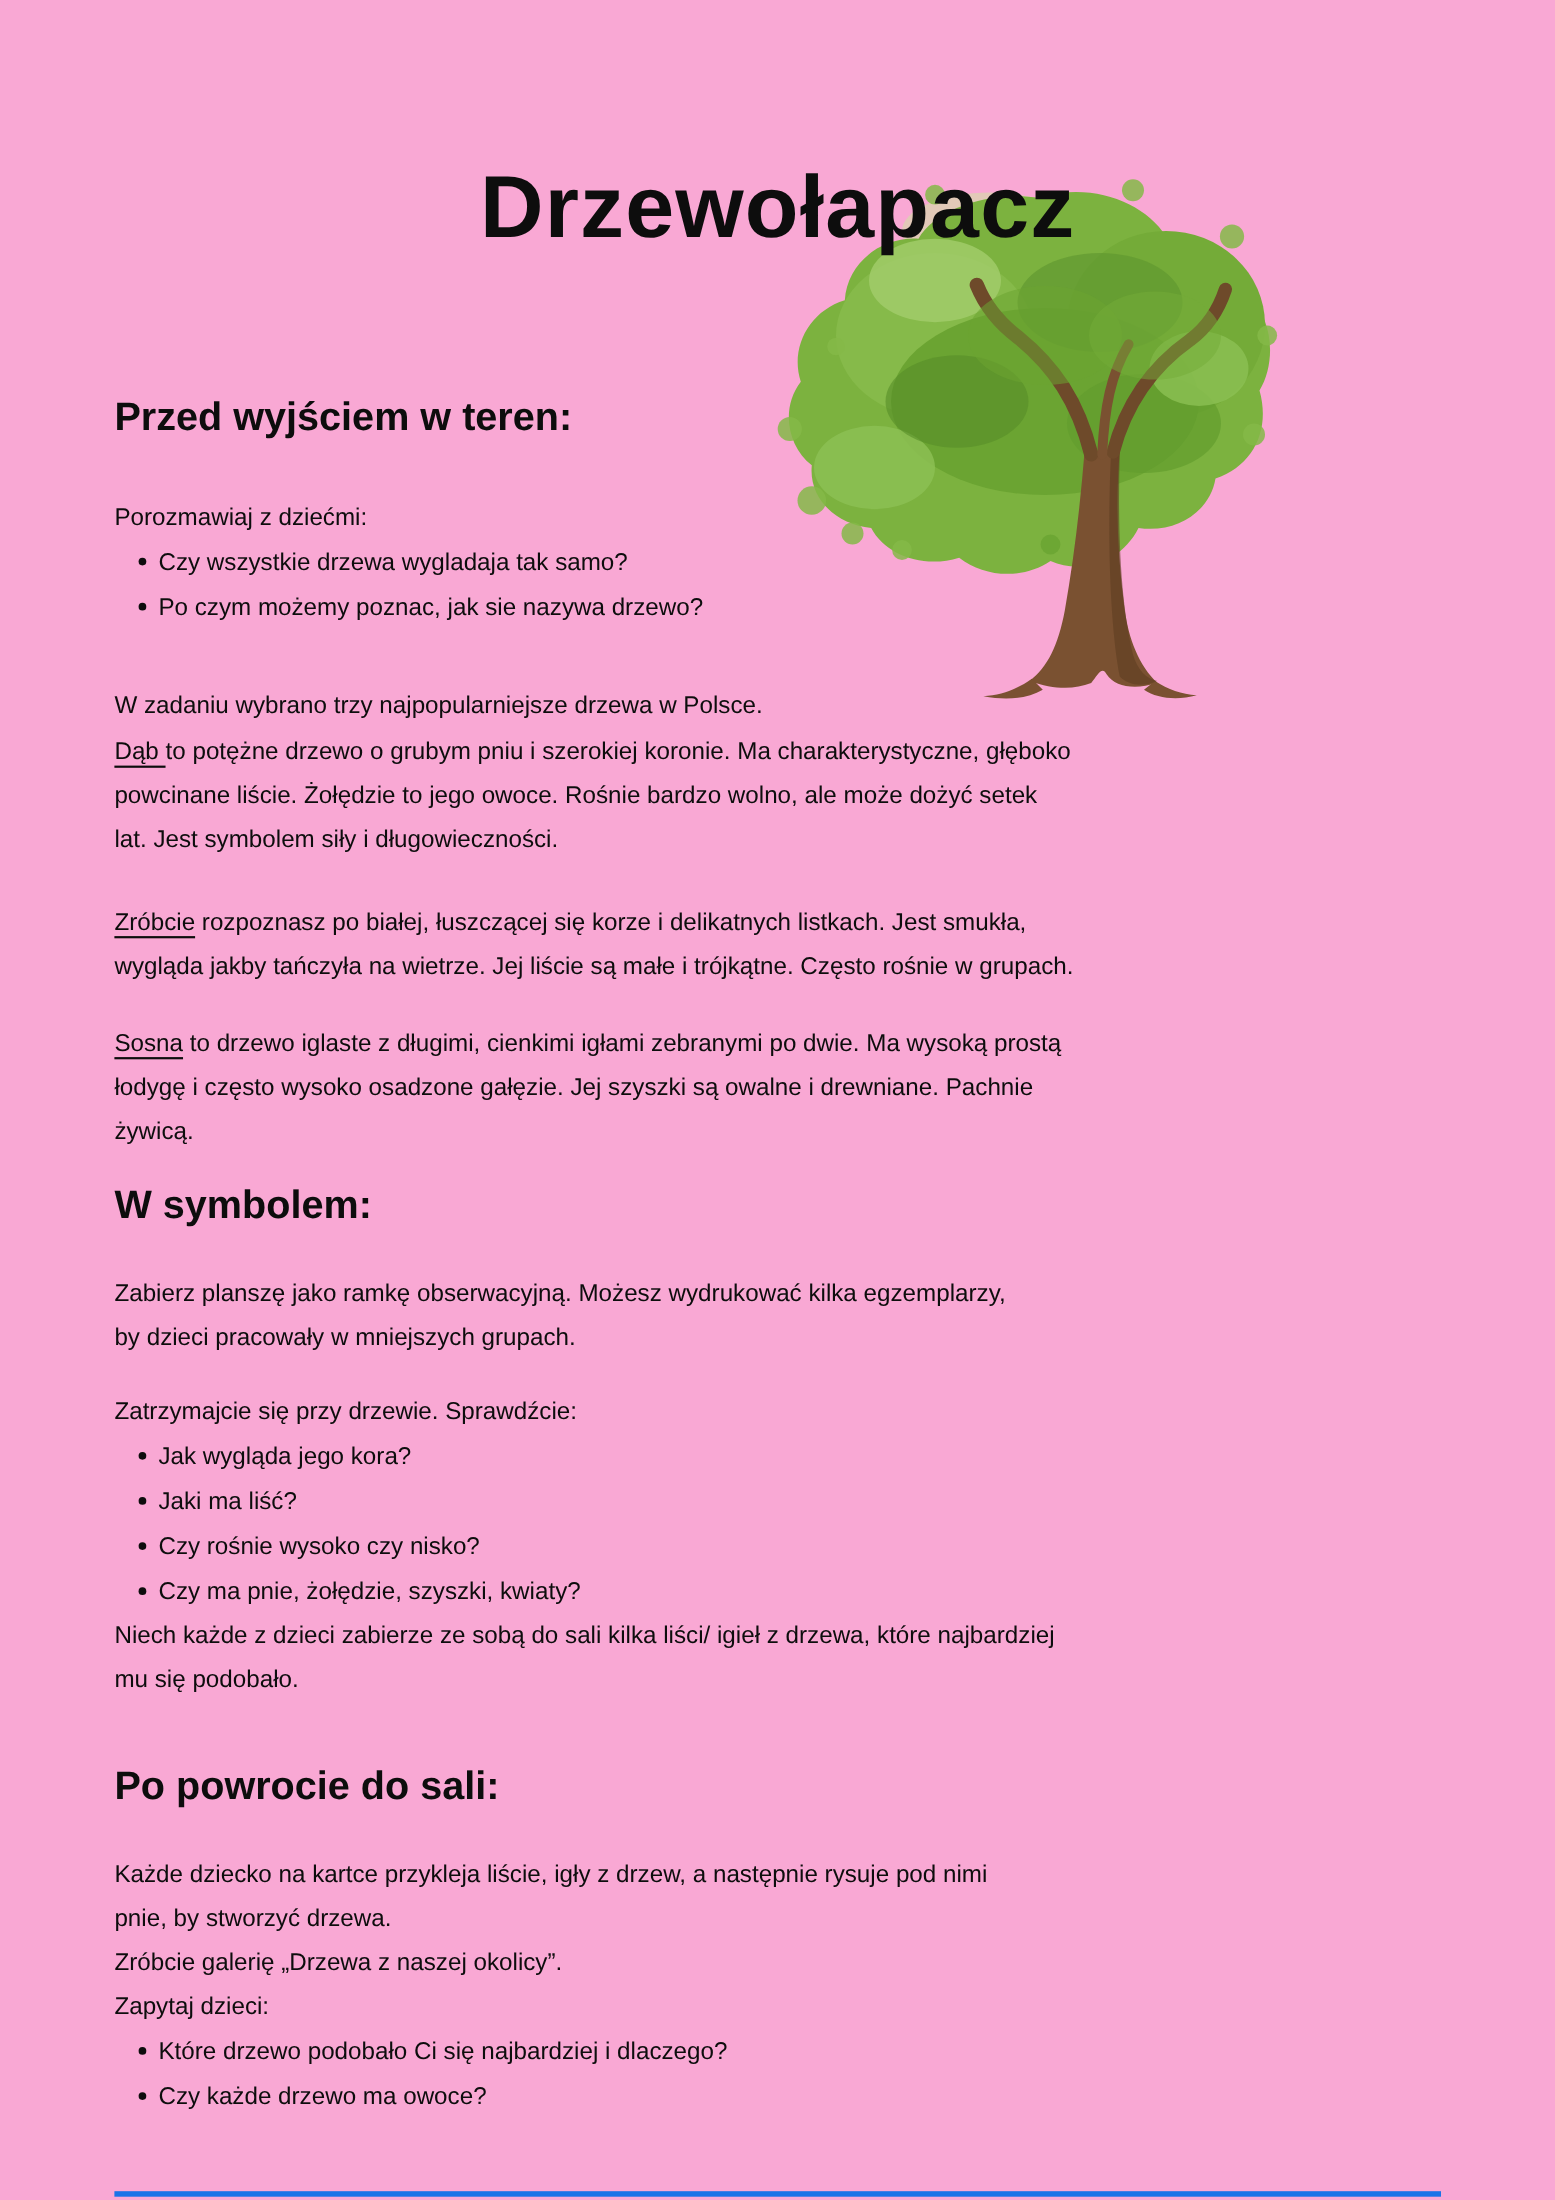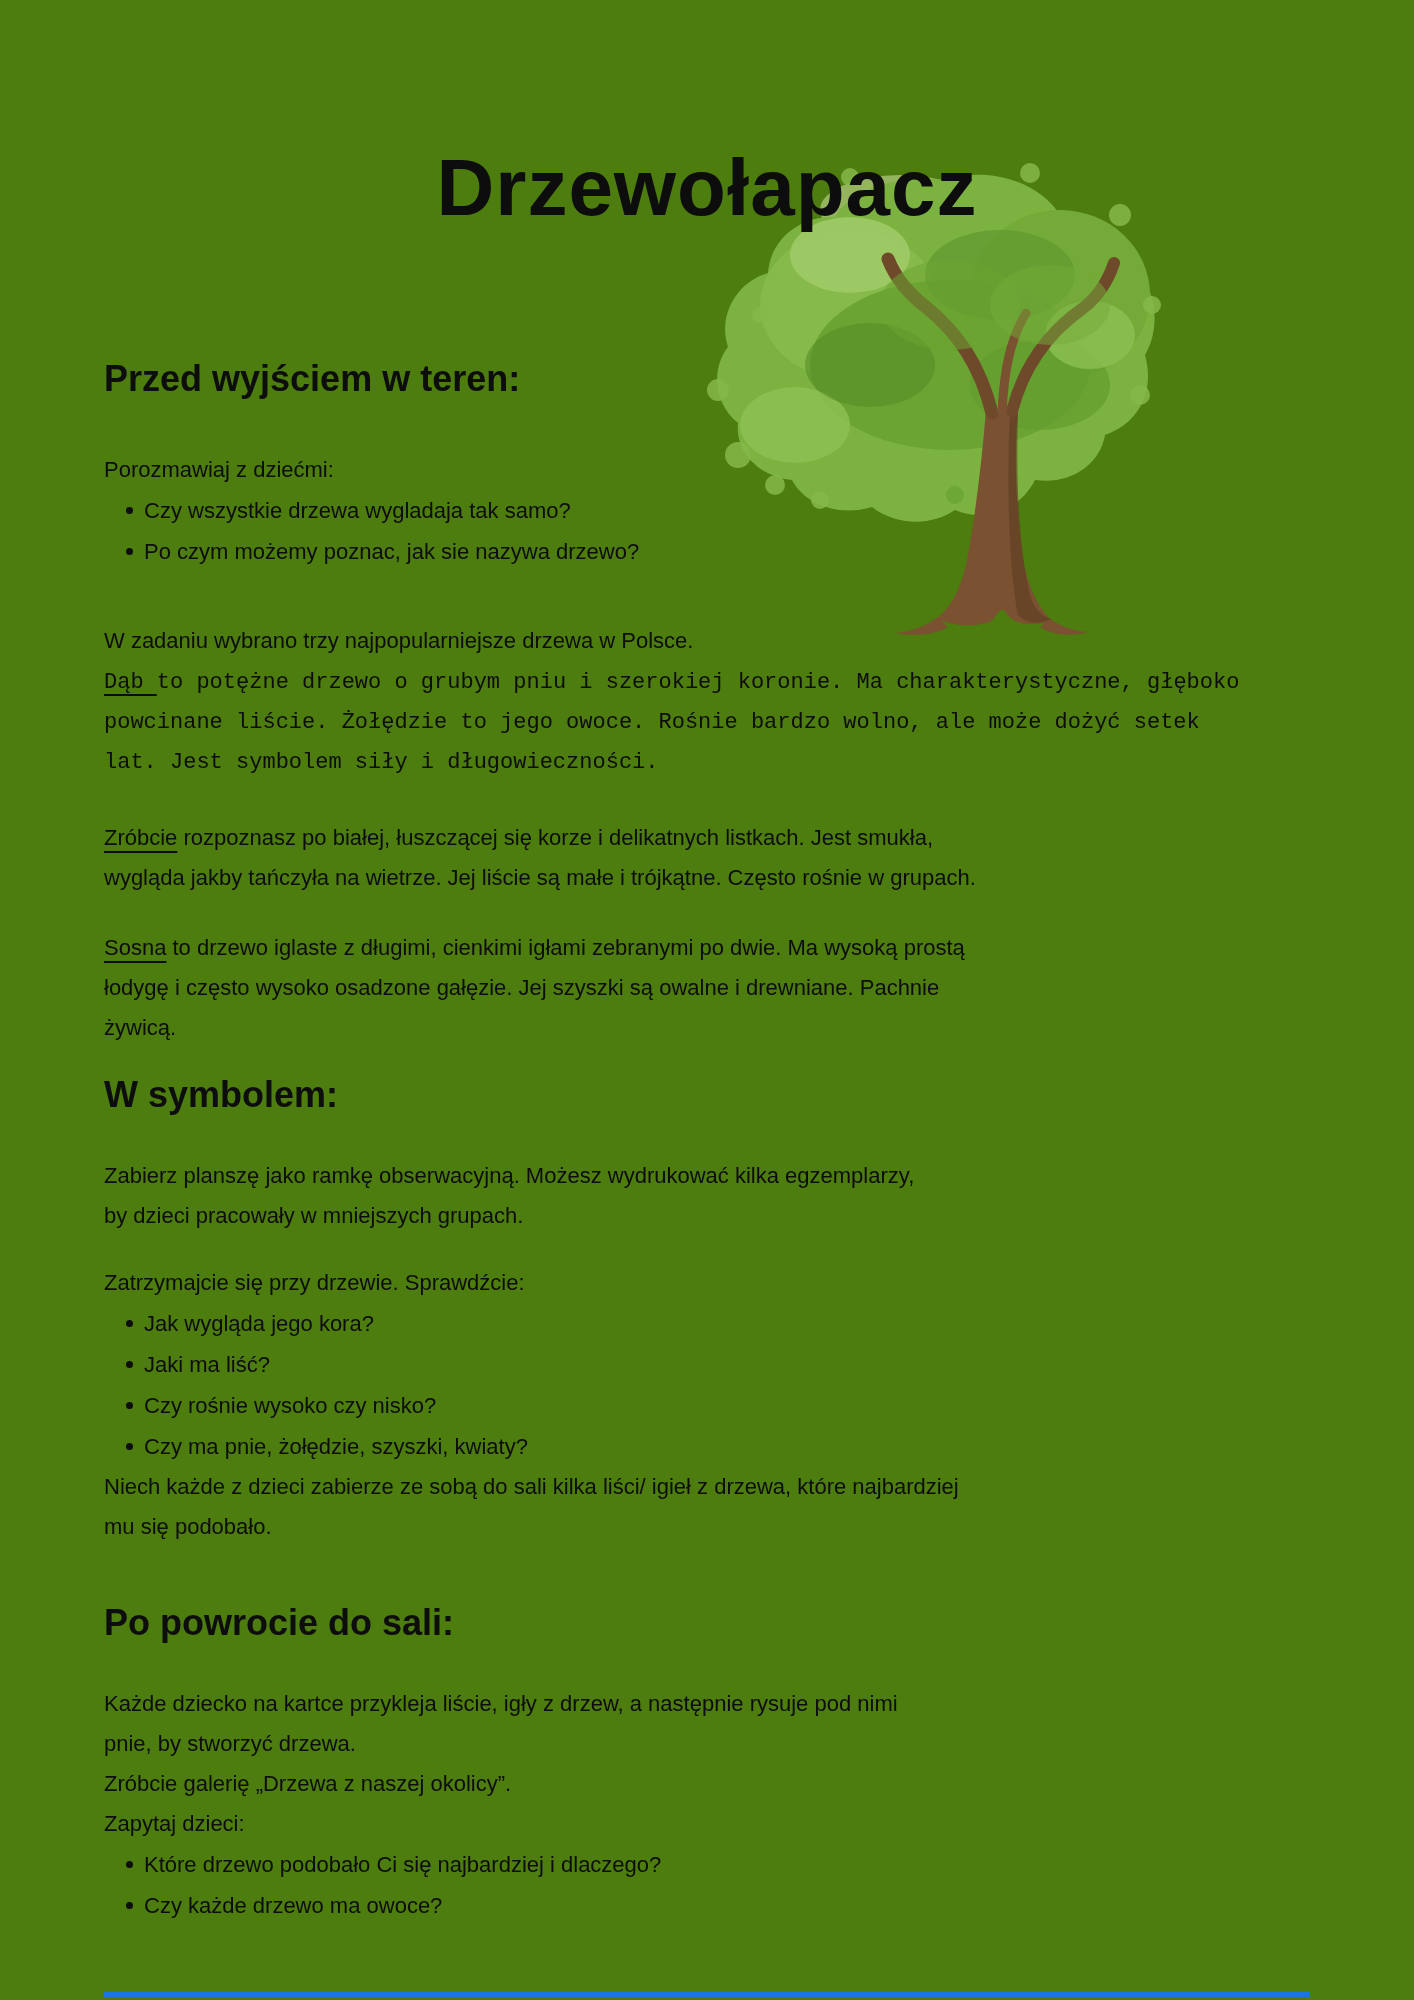--- a/index.html
+++ b/index.html
@@ -1,21 +1,21 @@
 <!DOCTYPE html>
 <html><head>
 <meta charset="utf-8">
 <style>
   * { box-sizing: border-box; }
   html, body { margin: 0; padding: 0; background: #ffffff; }
   .page {
     position: relative;
     width: 1414px;
     height: 2000px;
-    background: #4d7c0f;
+    background: #f9a8d4;
     color: #0d0d0d;
     font-family: "Liberation Sans", sans-serif;
     padding: 0 104px;
     overflow: hidden;
   }
   h1 {
     font-size: 80px;
     line-height: 96px;
     font-weight: 700;
     text-align: center;
@@ -42,21 +42,21 @@
     left: 22px;
     top: 17px;
     width: 7px;
     height: 7px;
     border-radius: 50%;
     background: #0d0d0d;
   }
   .h2-before { margin-top: 116px; }
   .lead { margin-top: 44px; }
   .overview { margin-top: 49px; }
-  .p-oak { margin-top: 2px; font-family: Liberation Mono, monospace; }
+  .p-oak { margin-top: 2px; }
   .p-birch { margin-top: 35px; }
   .p-pine { margin-top: 30px; }
   .h2-field { margin-top: 20px; }
   .p-zabierz { margin-top: 34px; }
   .p-zatrzymajcie { margin-top: 27px; }
   .h2-after { margin-top: 49px; }
   .p-kazde { margin-top: 34px; }
   .u {
     text-decoration: underline;
     text-decoration-thickness: 2px;

